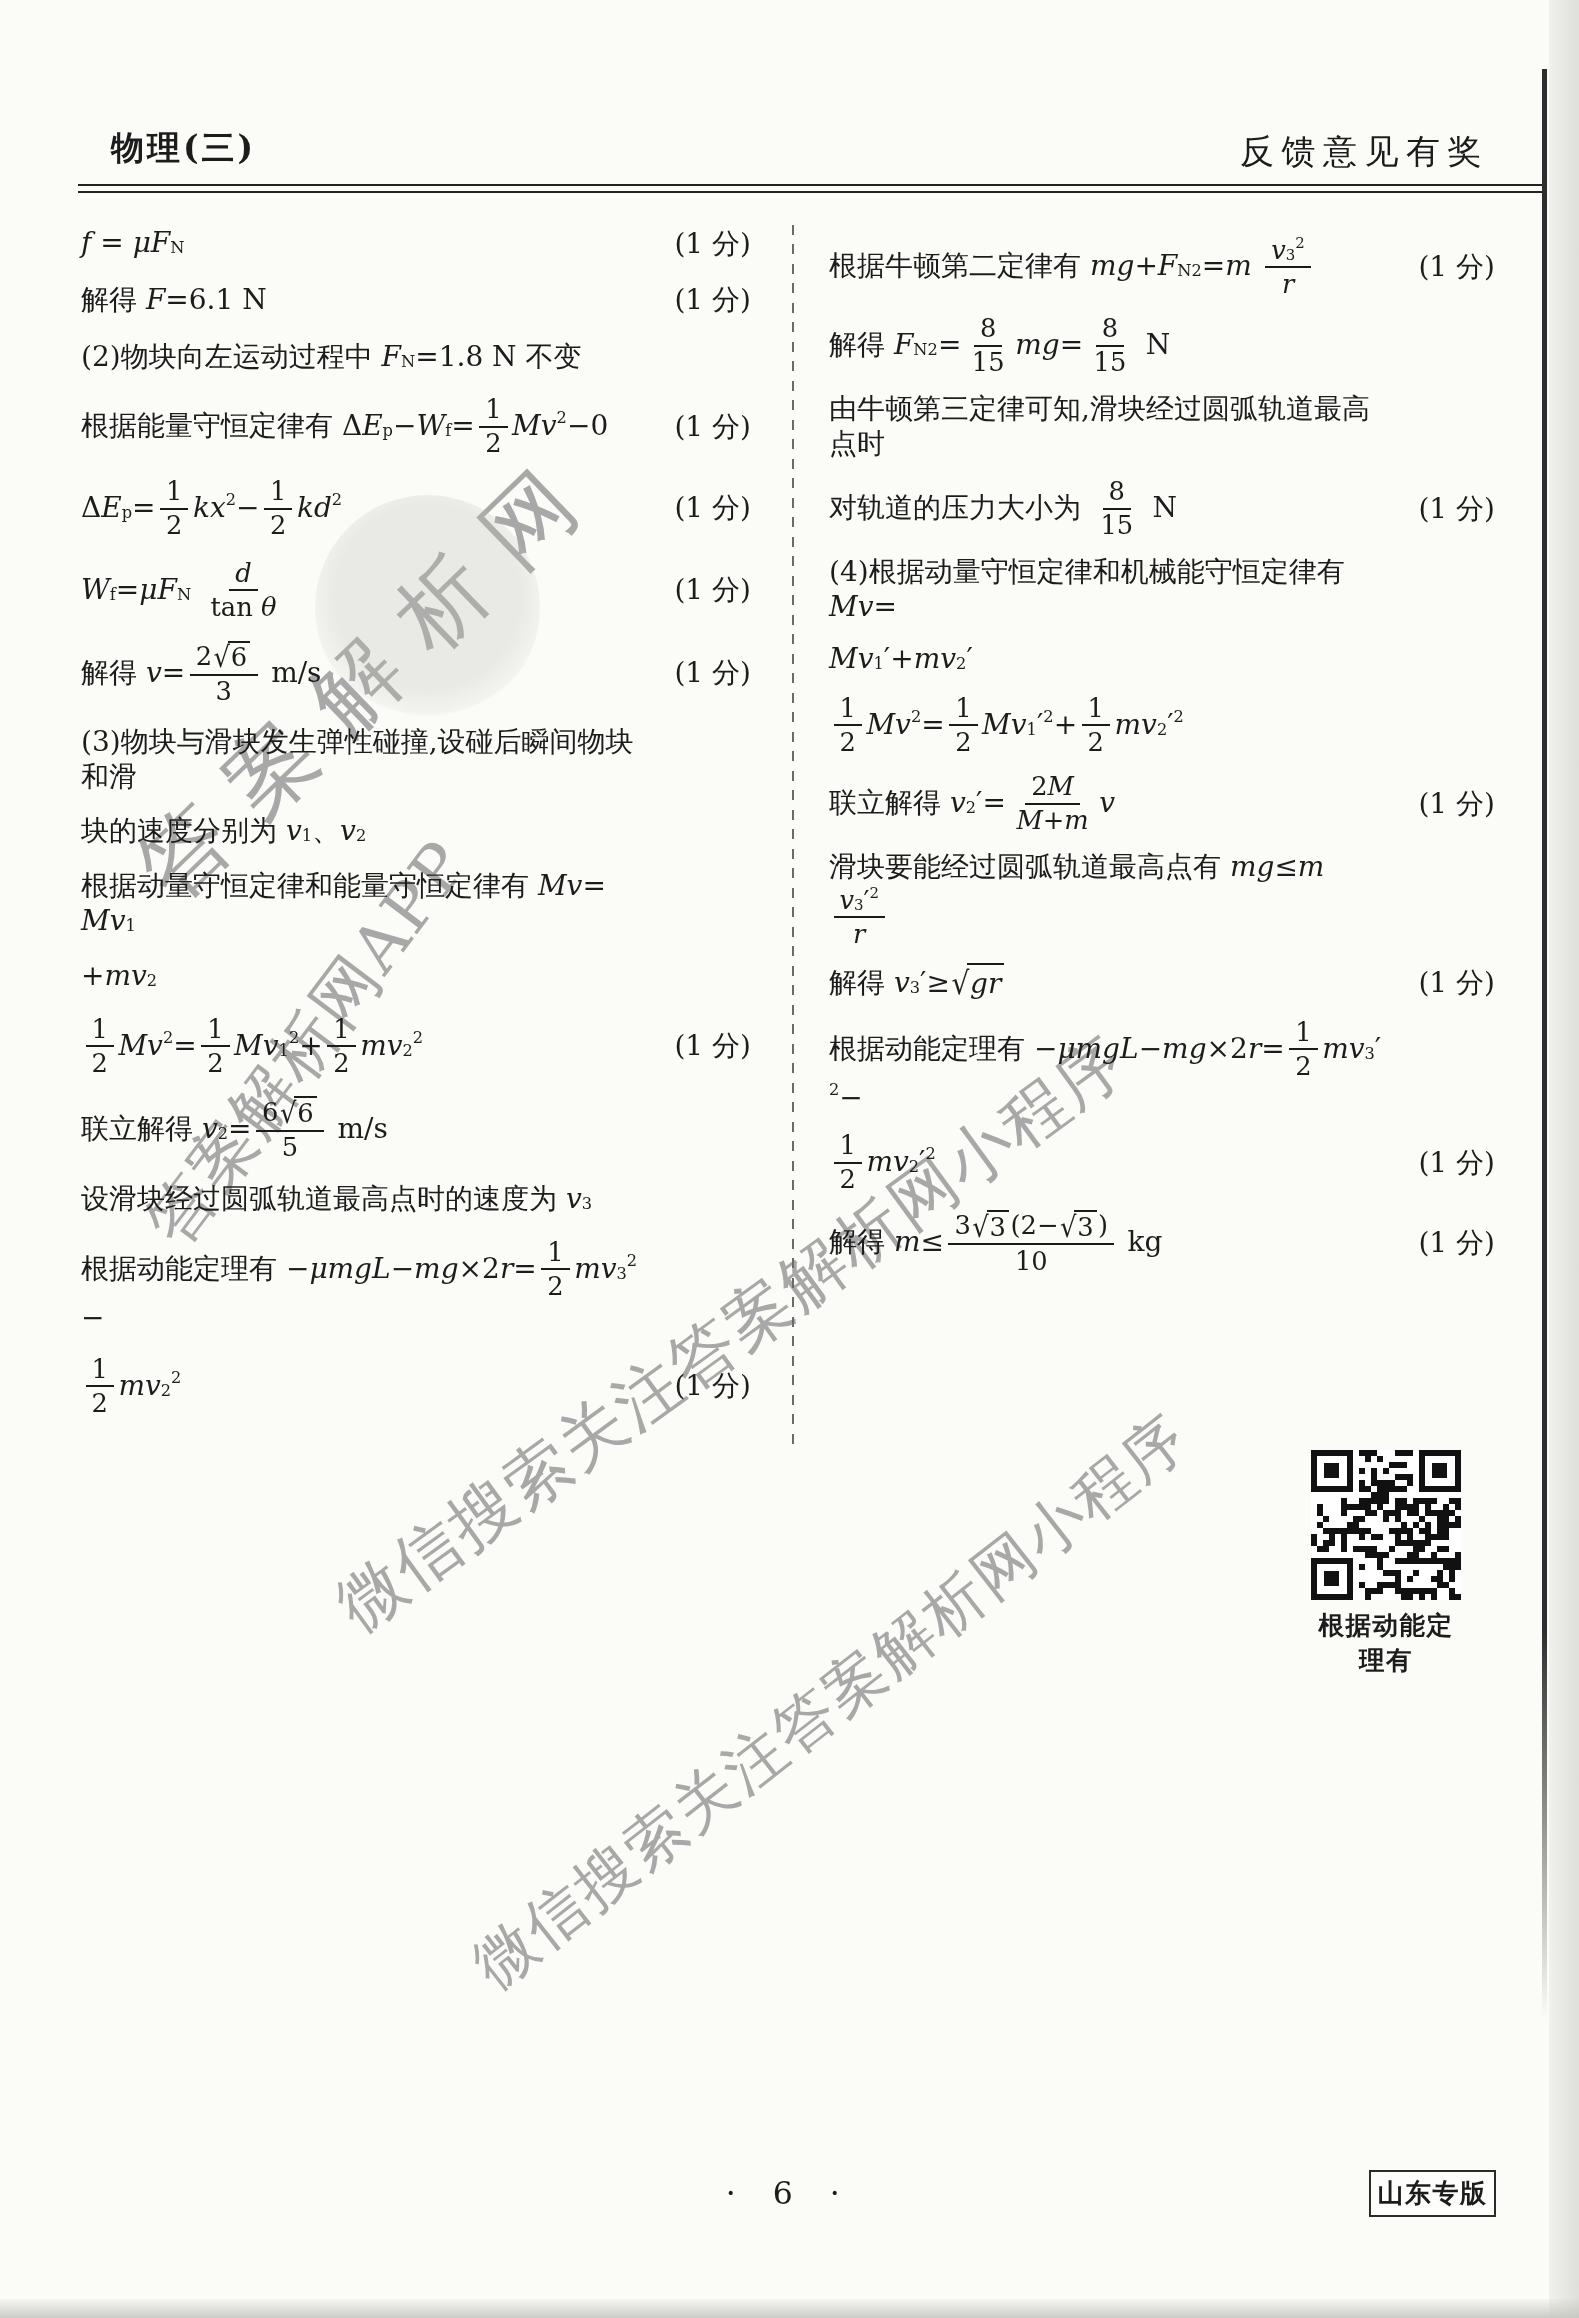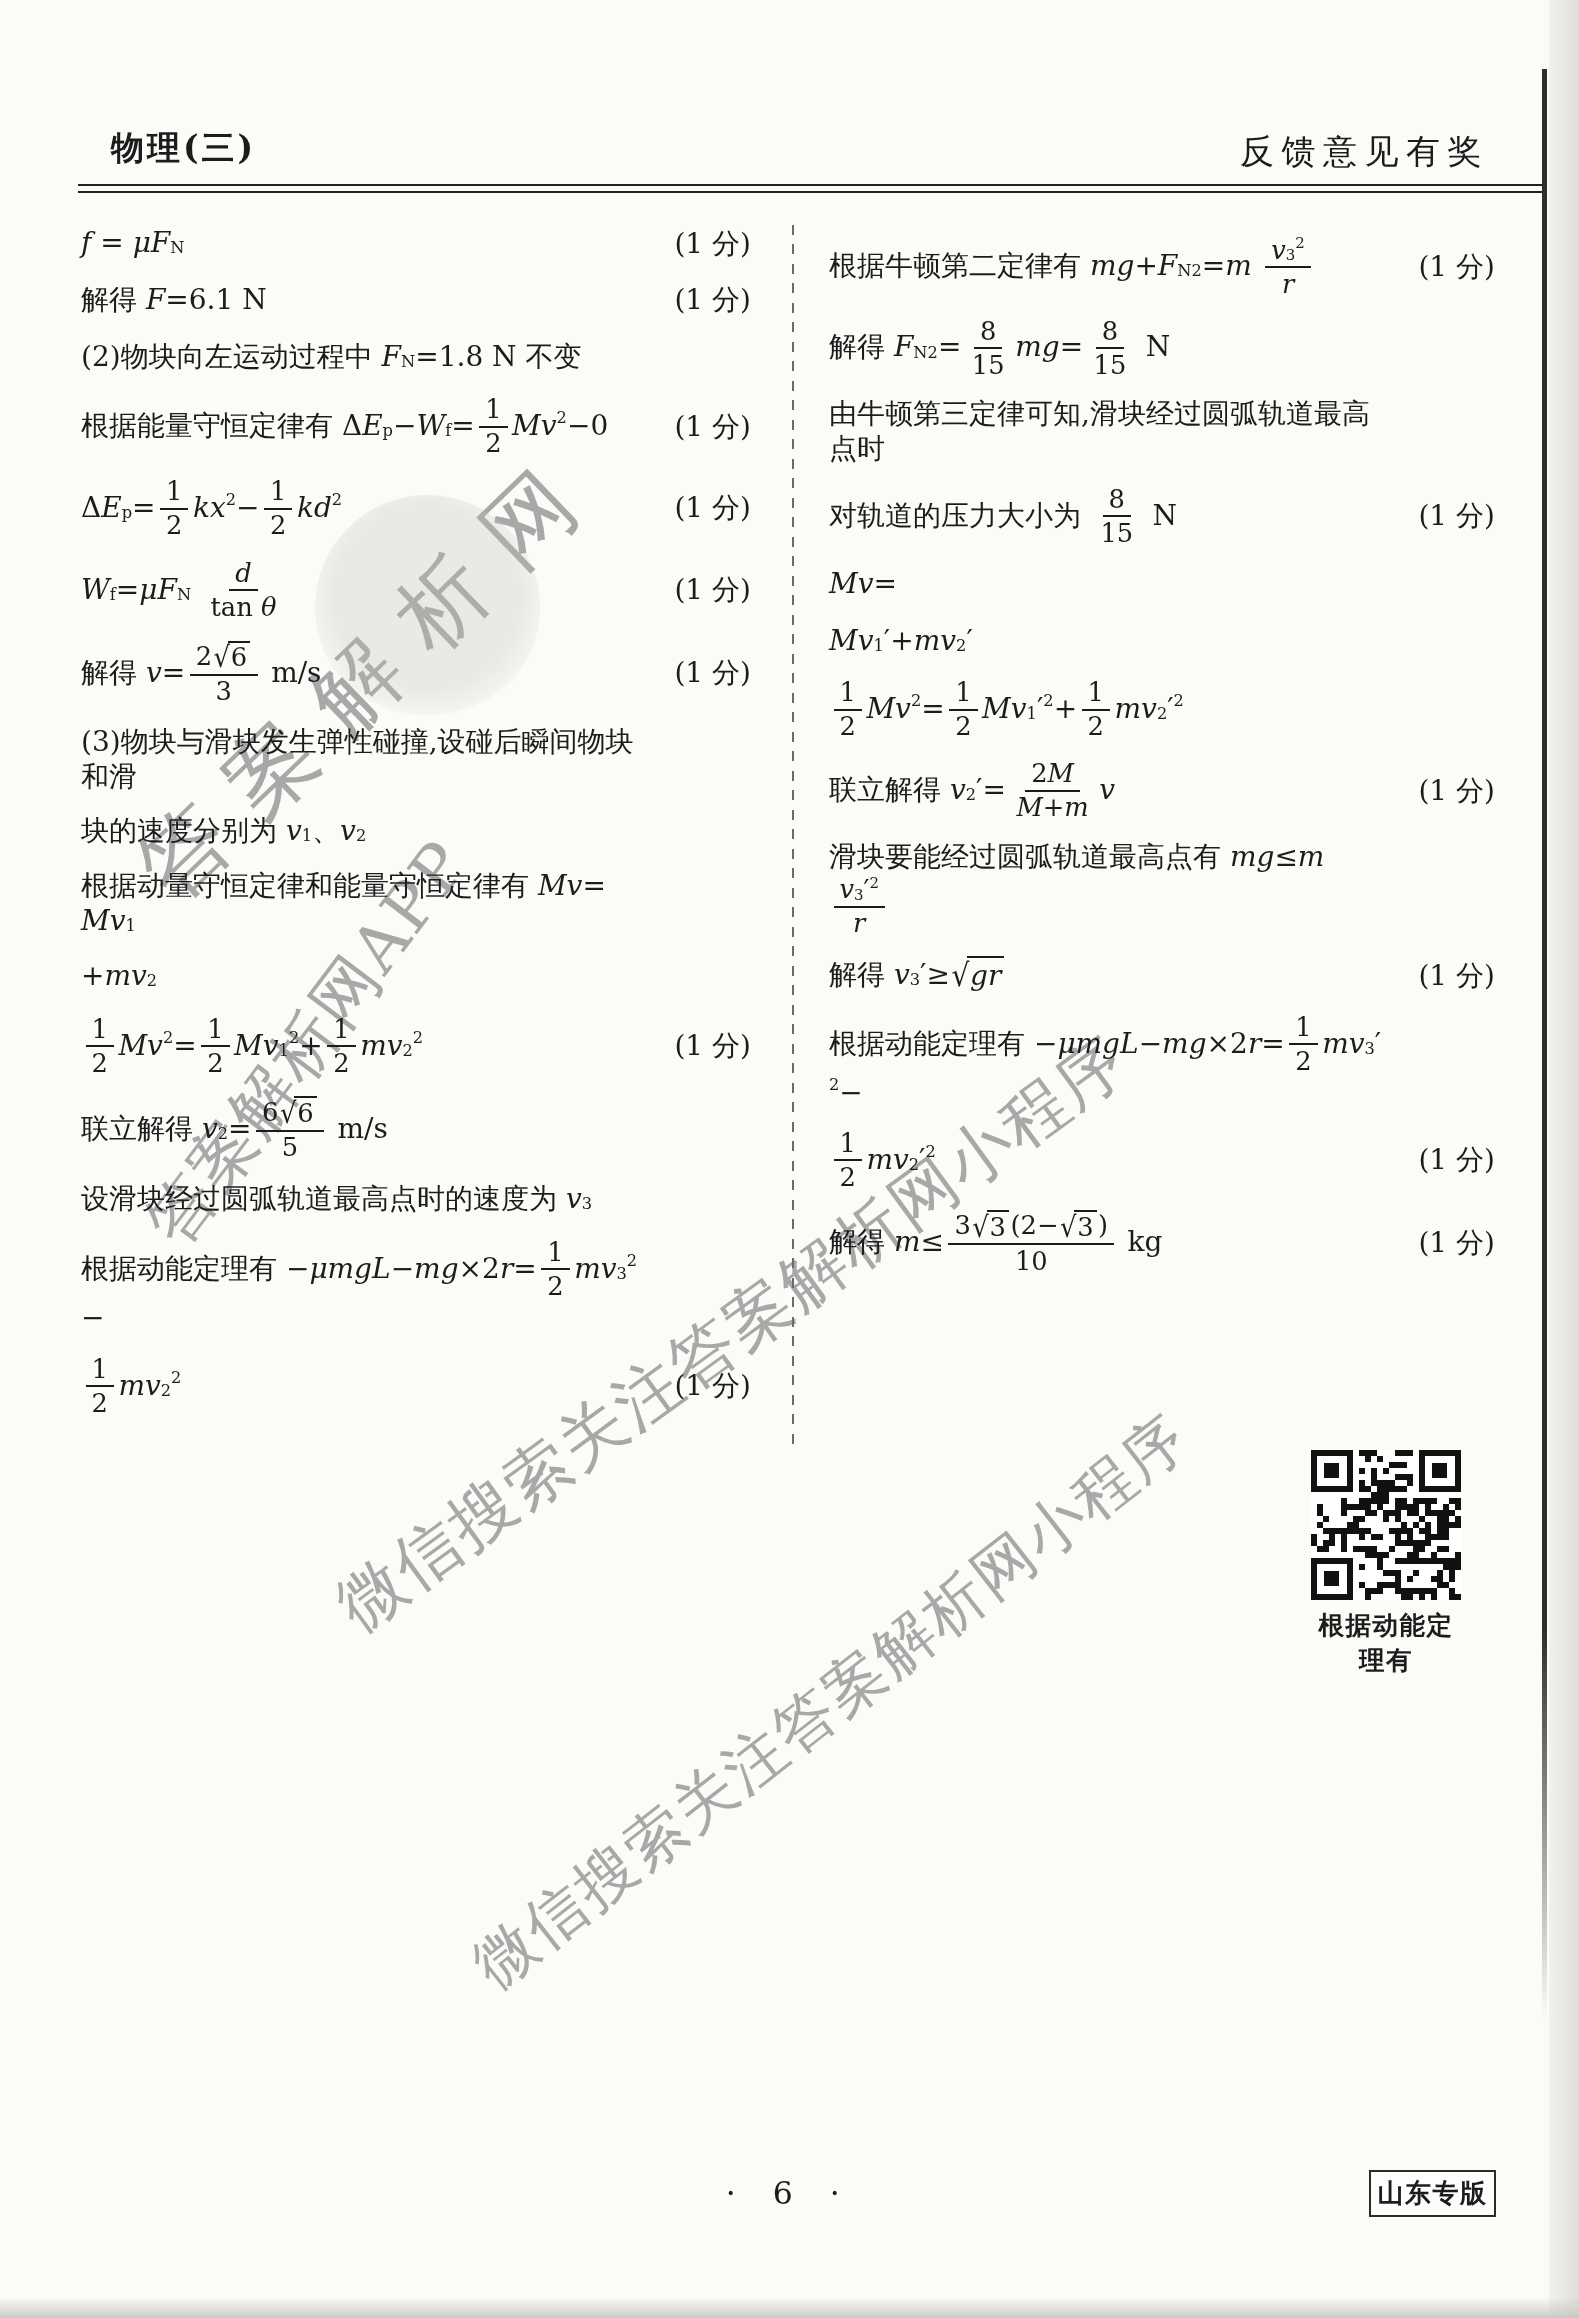--- a/index.html
+++ b/index.html
@@ -404,20 +404,21 @@
           <span class="den">
             <span class="tx">15</span>
           </span>
         </span>
         <span class="tx"> N</span>
       </span>
       <span class="score">(1 分)</span>
     </div>
     <div class="line">
       <span class="lmain">
+        <span class="tx">(4)根据动量守恒定律和机械能守恒定律有 </span>
         <span class="it">Mv</span>
         <span class="tx">=</span>
       </span>
     </div>
     <div class="line">
       <span class="lmain">
         <span class="it">Mv</span>
         <span class="sb">1</span>
         <span class="tx">′+</span>
         <span class="it">mv</span>

